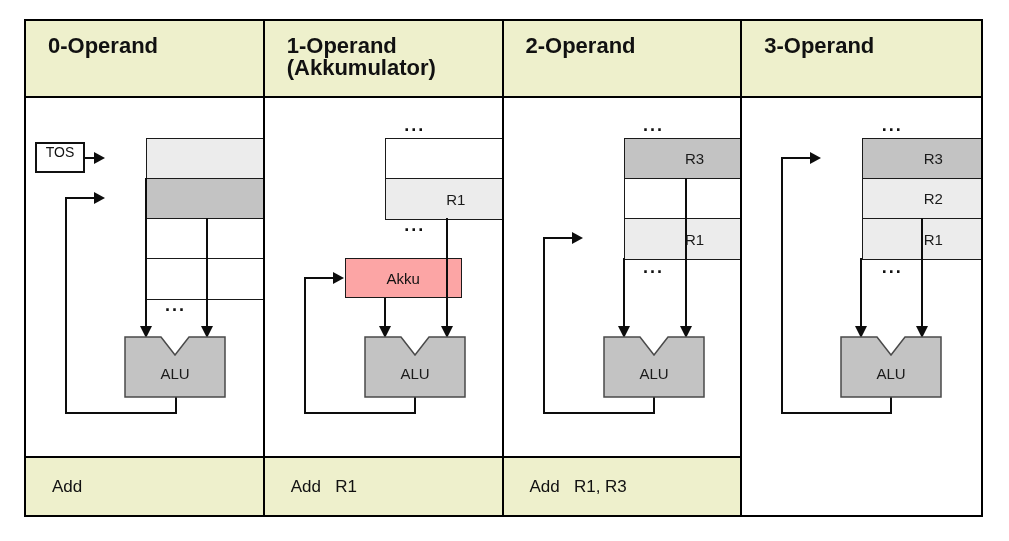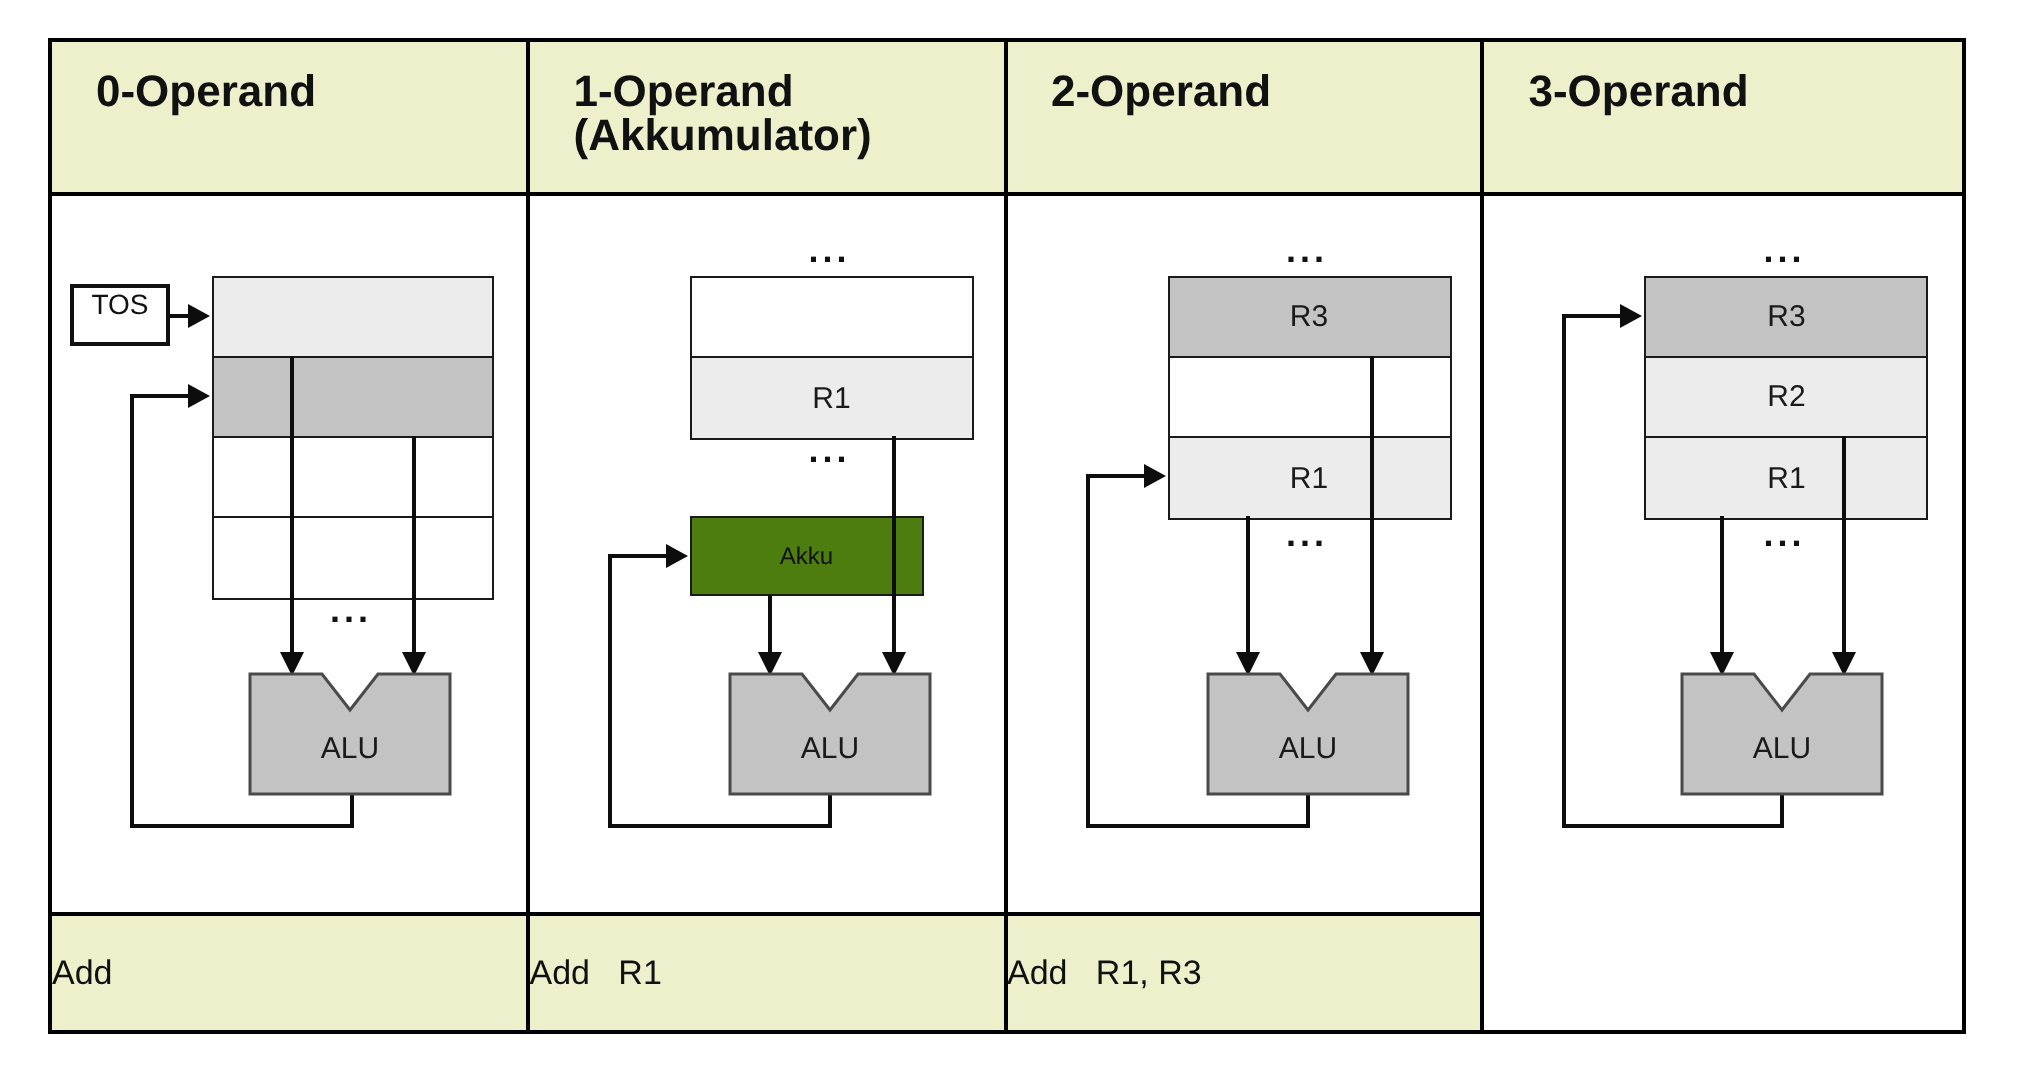--- a/index.html
+++ b/index.html
@@ -11,42 +11,42 @@
     display:grid;grid-template-columns:repeat(4,1fr);grid-template-rows:77px 358px 59px;
     background:#fff;
   }
   .hcell{
     background:#eef0cc;border-right:2px solid #000;border-bottom:2px solid #000;
     box-sizing:border-box;padding:14px 8px 0 22px;font-weight:bold;font-size:22px;line-height:22px;
   }
   .bcell{position:relative;border-right:2px solid #000;box-sizing:border-box;background:#fff;overflow:hidden;}
   .fcell{
     background:#eef0cc;border-right:2px solid #000;border-top:2px solid #000;
-    box-sizing:border-box;display:flex;align-items:center;
+    box-sizing:border-box;display:flex;align-items:center;padding-left:26px;
     font-size:17px;white-space:pre;
   }
   .nobr{border-right:none !important;}
   
-  .regbox{position:absolute;border:1px solid #1a1a1a;background:#fff;}
+  .regbox{position:absolute;border:1px solid #1a1a1a;background:#fff;margin-left:40px;}
   .rcell{
     box-sizing:border-box;height:40px;border-bottom:1px solid #1a1a1a;
     display:flex;align-items:center;justify-content:center;font-size:15px;color:#1a1a1a;
   }
   .rcell:last-child{border-bottom:none;}
   .c-white{background:#ffffff;}
   .c-light{background:#ececec;text-align:center;}
   .c-dark{background:#c3c3c3;}
   .tosbox{
     position:absolute;left:9px;top:44px;width:46px;height:27px;border:2px solid #111;background:#fff;
     display:flex;justify-content:center;font-size:14px;
   }
   .akku{
     position:absolute;left:80px;top:160px;width:117px;height:40px;box-sizing:border-box;
-    background:#4d7c0f;border:1px solid #1a1a1a;
-    display:flex;align-items:center;justify-content:center;font-size:12px;
+    background:#fca5a5;border:1px solid #1a1a1a;
+    display:flex;align-items:center;justify-content:center;font-size:15px;
   }
   .dots{
     position:absolute;font-weight:bold;font-size:18px;letter-spacing:2px;
     text-align:center;color:#111;line-height:14px;
   }
   .overlay{position:absolute;left:0;top:0;pointer-events:none;}
   .overlay line,.overlay path{stroke:#0d0d0d;stroke-width:2;fill:none;}
   .overlay polygon.ah{fill:#0d0d0d;stroke:none;}
   .overlay polygon.alu{fill:#c3c3c3;stroke:#4a4a4a;stroke-width:1.5;}
   .overlay text{font-family:"Liberation Sans",sans-serif;font-size:15px;fill:#1a1a1a;}

